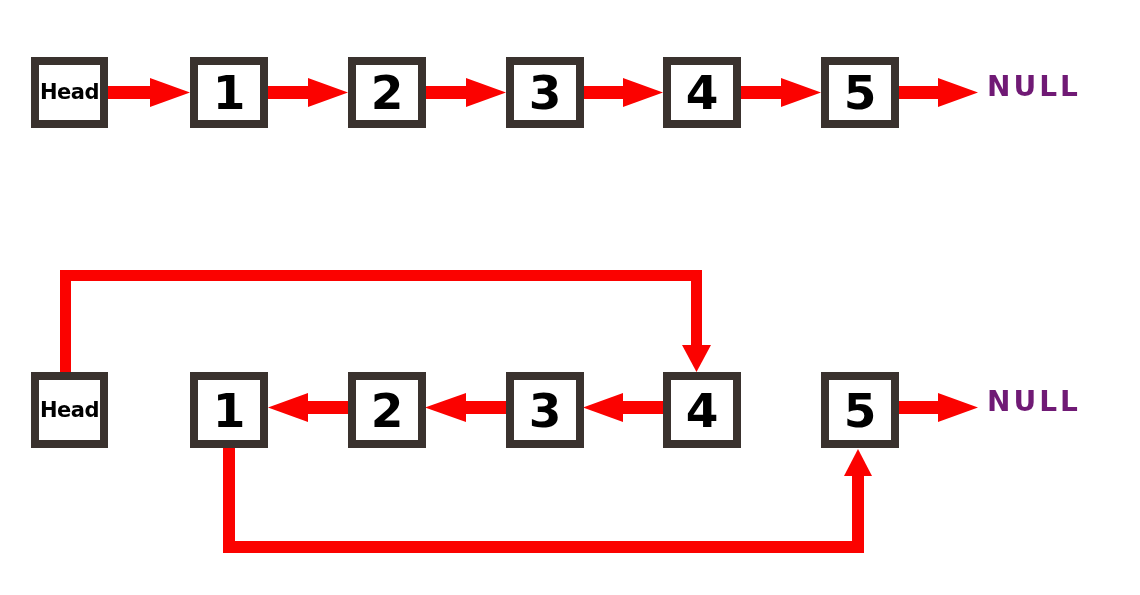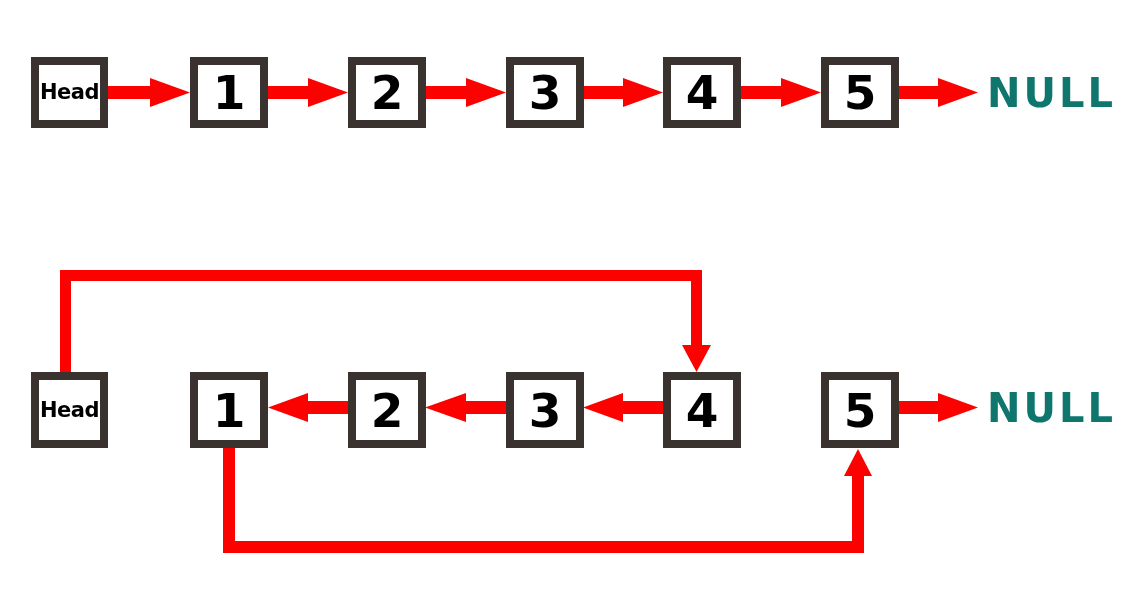--- a/index.html
+++ b/index.html
@@ -48,23 +48,23 @@
     font-size: 47px;
   }
   .node-label.head {
     font-size: 21px;
     letter-spacing: -0.5px;
   }
   .null-label {
     position: absolute;
     font-family: "DejaVu Sans", sans-serif;
     font-weight: bold;
-    font-size: 40px;
+    font-size: 28px;
     letter-spacing: 3px;
-    color: #0f766e;
+    color: #701a75;
     line-height: 1;
     z-index: 5;
     user-select: none;
   }
 </style>
 </head>
 <body>
 
 <div id="canvas">
 

